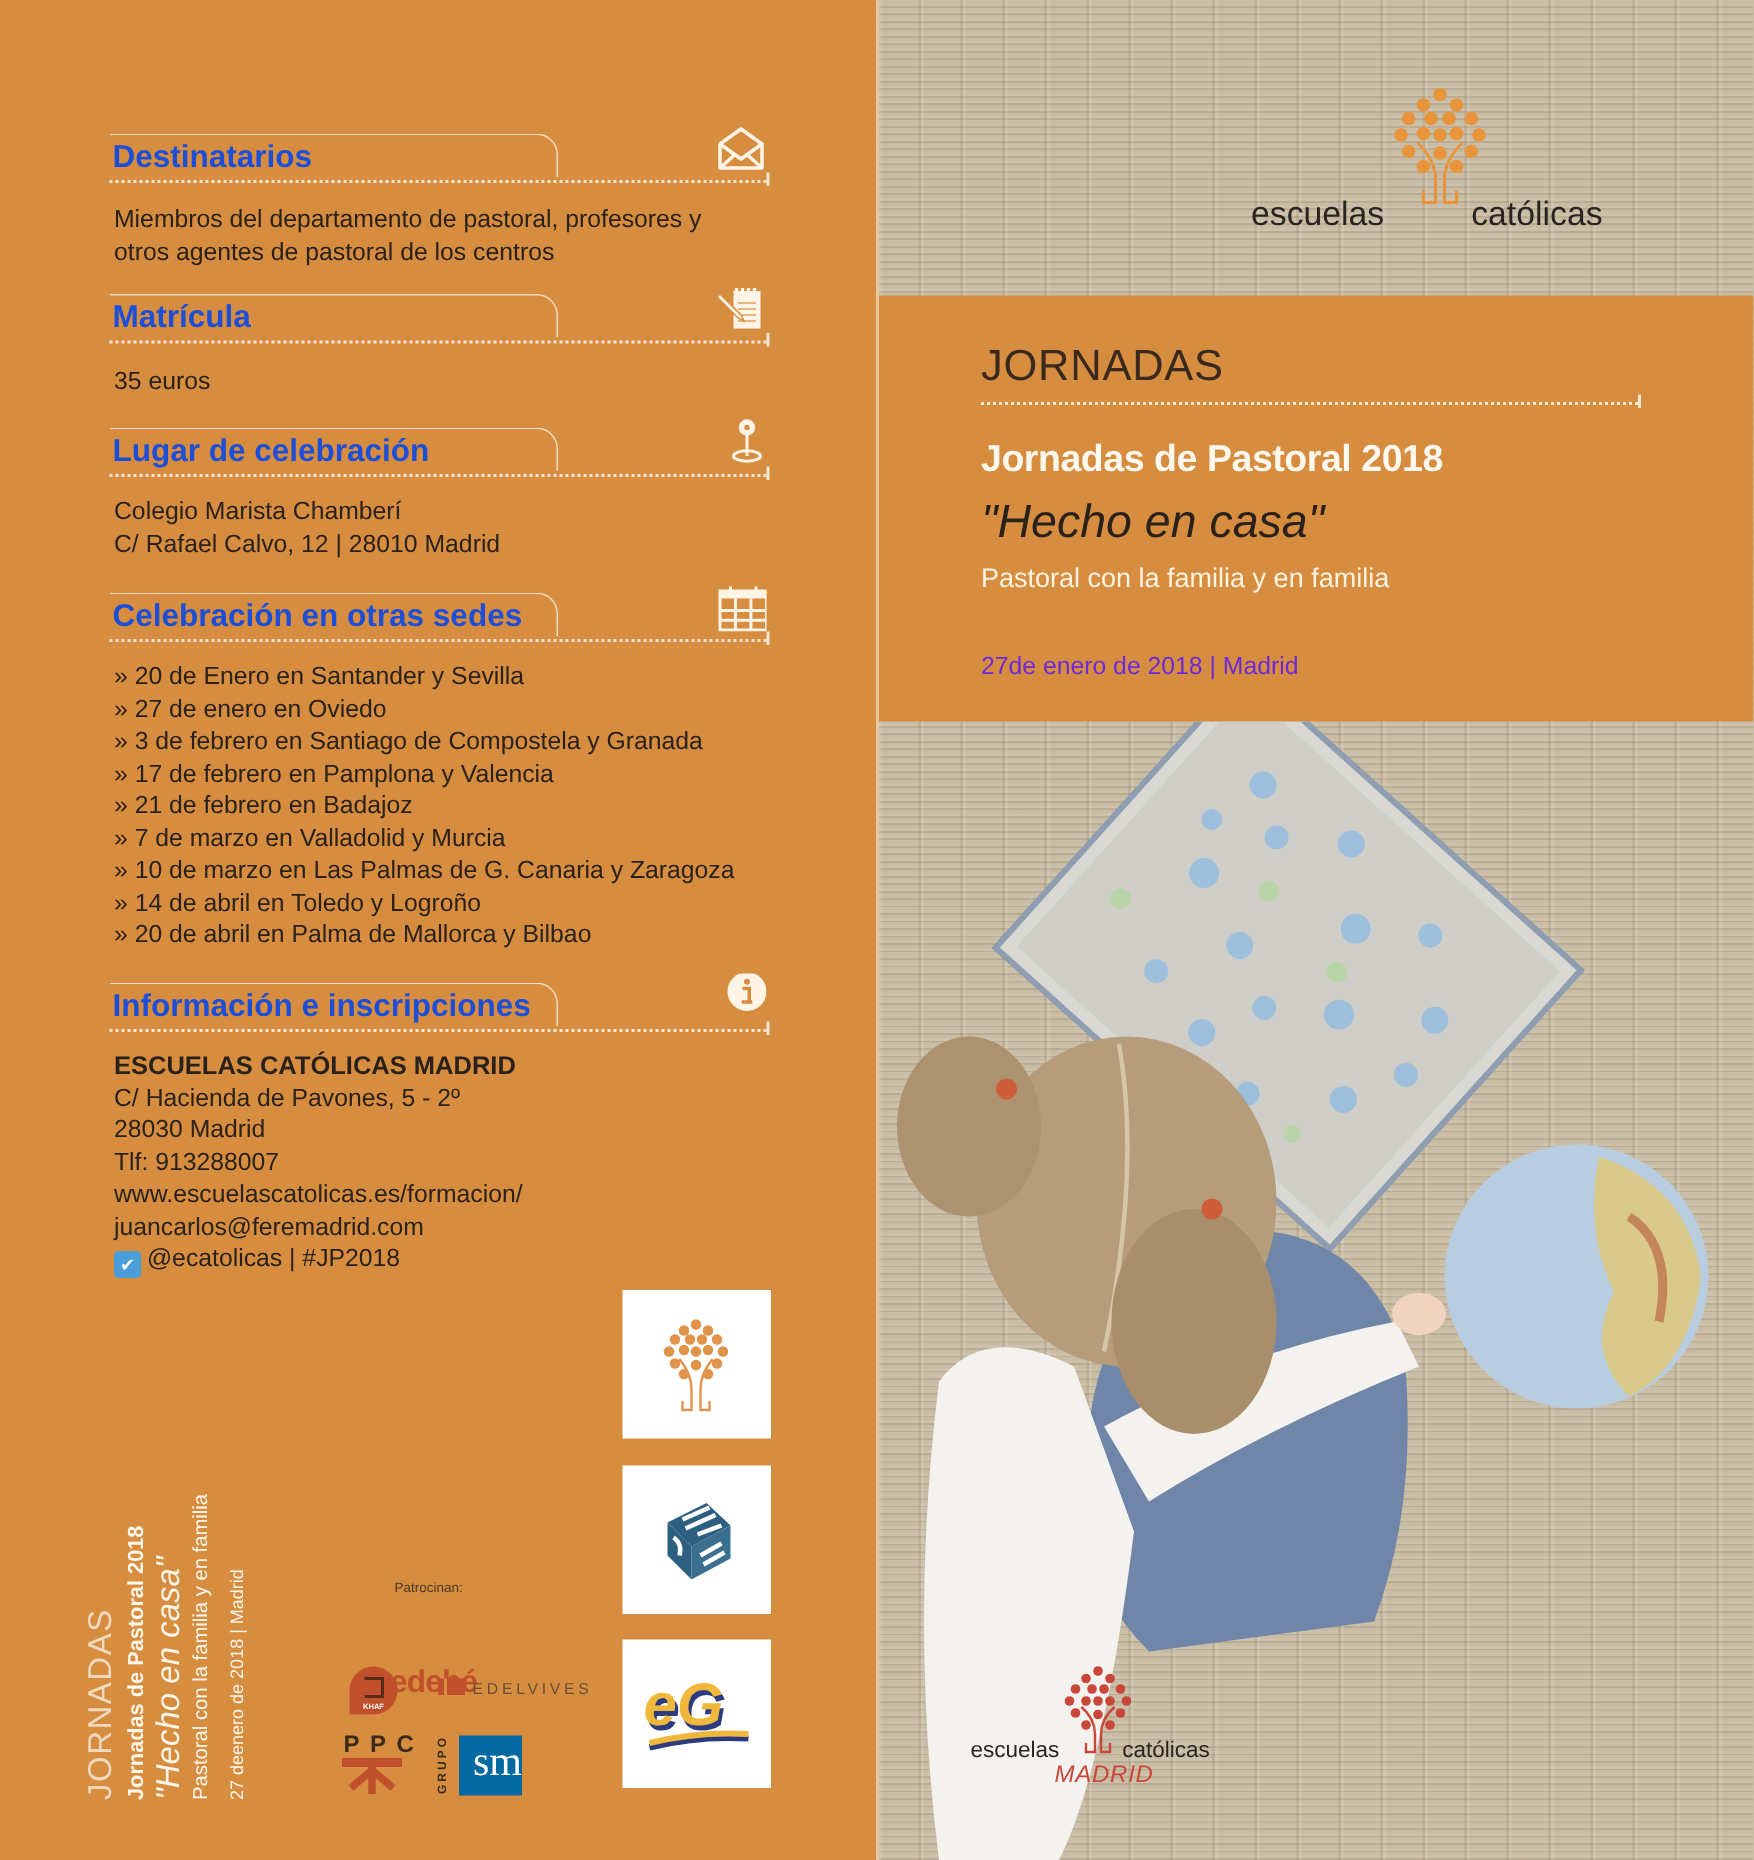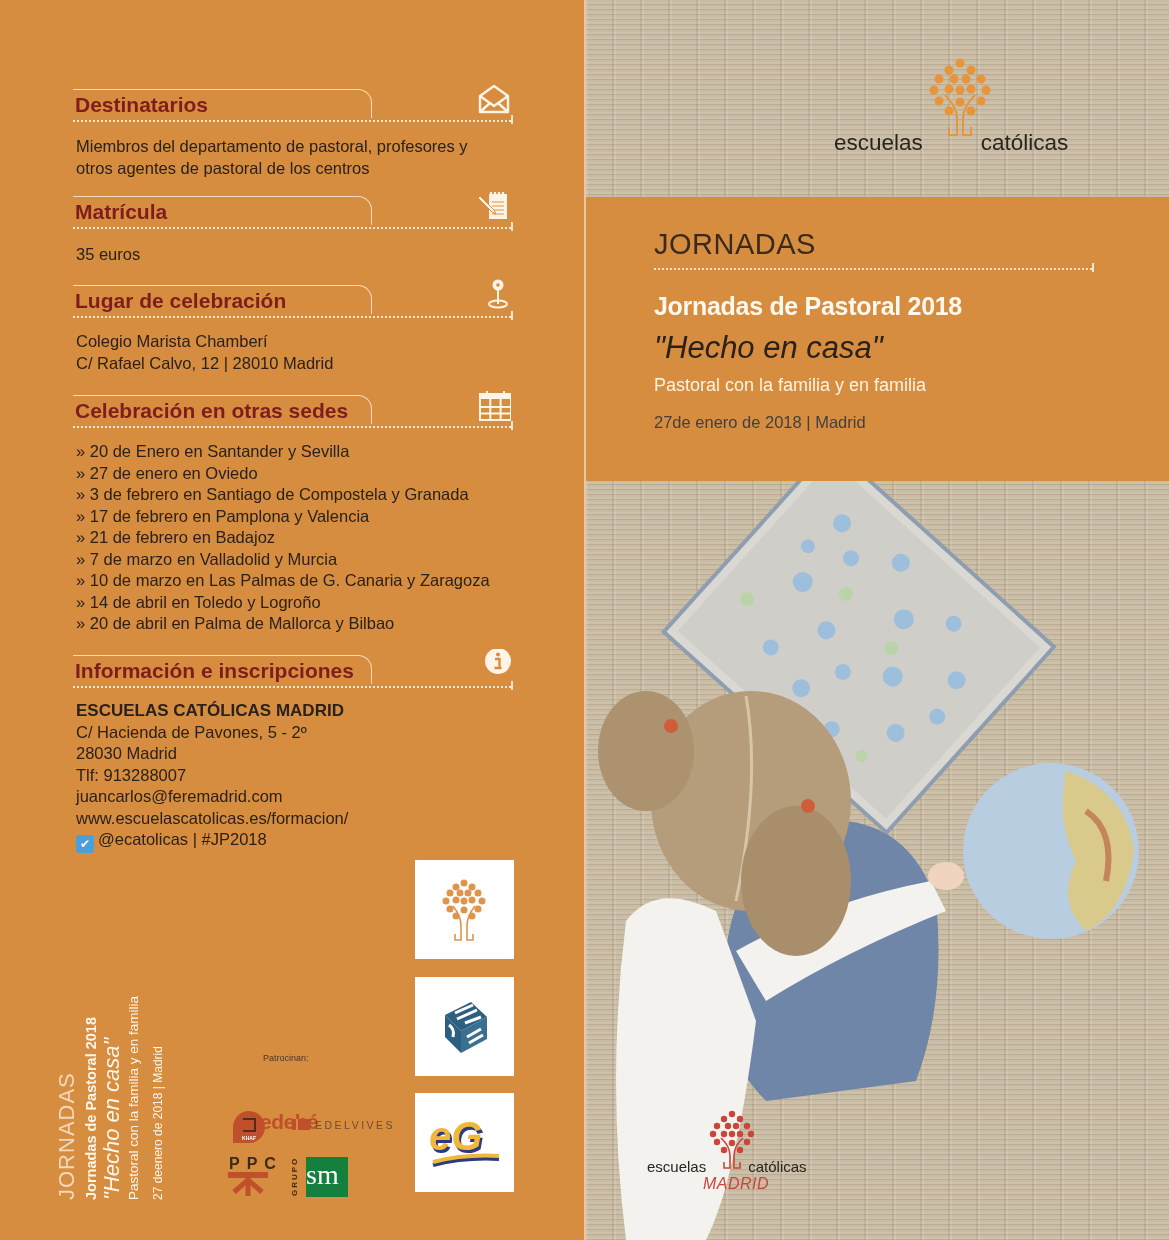--- a/index.html
+++ b/index.html
@@ -8,21 +8,21 @@
   .divider { position: absolute; left: 584px; top: 0; width: 2px; height: 1240px; background: #e9c7a0; }
   .right { position: absolute; left: 586px; top: 0; width: 583px; height: 1240px;
     background:
       repeating-linear-gradient(90deg, rgba(255,255,255,0.10) 0 2px, rgba(0,0,0,0) 2px 26px, rgba(90,70,40,0.10) 26px 28px),
       repeating-linear-gradient(0deg, rgba(120,100,70,0.18) 0 1px, rgba(255,255,255,0.08) 1px 3px, rgba(0,0,0,0) 3px 5px),
       #c9bca4; }
 
   
   .sec { position: absolute; left: 73px; width: 442px; }
   .sec-tab { position: absolute; left: 0; top: 0; width: 298px; height: 28px; border-top: 1.5px solid #f1dcc0; border-right: 1.5px solid #f1dcc0; border-top-right-radius: 14px; }
-  .sec-title { position: absolute; left: 2px; top: 4px; font-weight: bold; font-size: 21px; color: #7f1d1d; white-space: nowrap; }
+  .sec-title { position: absolute; left: 2px; top: 4px; font-weight: bold; font-size: 21px; color: #1d4ed8; white-space: nowrap; }
   .sec-dots { position: absolute; left: 0; top: 31px; width: 438px; border-top: 2px dotted #f6e7d2; }
   .sec-tick { position: absolute; left: 438px; top: 26px; width: 2px; height: 9px; background: #f6e7d2; }
   .sec-icon { position: absolute; left: 404px; top: -6px; width: 34px; height: 32px; }
 
   .body-text { position: absolute; left: 76px; font-size: 16.5px; line-height: 21.5px; color: #2a211a; }
   .body-text div { white-space: nowrap; }
   .strong { font-weight: bold; font-size: 17px; }
 
   
   .spine { position: absolute; left: 52px; top: 1200px; transform-origin: 0 0; transform: rotate(-90deg); color: #f6e7d2; white-space: nowrap; }
@@ -35,34 +35,34 @@
   .sponsors-label { position: absolute; left: 263px; top: 1053px; font-size: 9px; color: #4a3828; }
   .edebe { position: absolute; left: 260px; top: 1076px; font-size: 21px; font-weight: bold; color: #c0502b; letter-spacing: -0.5px; margin-top: 34px; }
   .khaf { position: absolute; left: 233px; top: 1111px; width: 32px; height: 32px; background: #c0502b; border-radius: 16px 16px 16px 0; }
   .khaf span { position: absolute; left: 0; right: 0; bottom: 2px; text-align: center; font-size: 5px; font-weight: bold; color: #fff; }
   .khaf i { position: absolute; left: 10px; top: 7px; width: 11px; height: 10px; border: 2.5px solid #5a2a18; border-left: none; }
   .edelvives { position: absolute; left: 296px; top: 1119px; font-size: 10.5px; letter-spacing: 2.5px; color: #6a4d34; }
   .edelvives b { display: inline-block; width: 12px; height: 11px; background: #c0502b; margin-right: 5px; vertical-align: -1px; border-left: 2px solid #d68d40; box-shadow: -4px 0 0 #c0502b; }
   .ppc { position: absolute; left: 229px; top: 1155px; font-size: 16px; font-weight: bold; letter-spacing: 7px; color: #3a2a1a; }
   .ppc-mark { position: absolute; left: 228px; top: 1172px; width: 40px; height: 24px; }
   .grupo { position: absolute; left: 290px; top: 1196px; transform-origin: 0 0; transform: rotate(-90deg); font-size: 8px; font-weight: bold; letter-spacing: 2px; color: #3a2a1a; }
-  .sm { position: absolute; left: 306px; top: 1157px; width: 42px; height: 40px; background: #15803d; color: #fff; font-family: "Liberation Serif", serif; font-size: 28px; line-height: 36px; text-align: left; }
+  .sm { position: absolute; left: 306px; top: 1157px; width: 42px; height: 40px; background: #0369a1; color: #fff; font-family: "Liberation Serif", serif; font-size: 28px; line-height: 36px; text-align: right; }
 
   .logo-box { position: absolute; left: 415px; width: 99px; height: 99px; background: #ffffff; }
 
   
   .brand-top { position: absolute; left: 834px; top: 130px; font-size: 22.5px; color: #2a2420; white-space: nowrap; }
   .band { position: absolute; left: 586px; top: 197px; width: 583px; height: 284px; background: #d68d40; }
   .jor { position: absolute; left: 654px; top: 228px; font-size: 29px; font-weight: 300; color: #3a2a1e; letter-spacing: 0.5px; }
   .band-dots { position: absolute; left: 654px; top: 268px; width: 438px; border-top: 2px dotted #f6e7d2; }
   .band-tick { position: absolute; left: 1092px; top: 263px; width: 2px; height: 9px; background: #f6e7d2; }
   .b-title { position: absolute; left: 654px; top: 292px; font-size: 25px; font-weight: bold; color: #fff8ee; letter-spacing: -0.3px; }
   .b-sub { position: absolute; left: 654px; top: 330px; font-size: 31px; font-style: italic; font-weight: 300; color: #2a211a; }
   .b-sub2 { position: absolute; left: 654px; top: 375px; font-size: 18px; color: #fff3e2; }
-  .b-date { position: absolute; left: 654px; top: 413px; font-size: 16.5px; color: #404040; }
+  .b-date { position: absolute; left: 654px; top: 435px; font-size: 16.5px; color: #6d28d9; }
 
   .photo { position: absolute; left: 586px; top: 481px; width: 583px; height: 759px; overflow: hidden; }
   .brand-bot { position: absolute; left: 647px; top: 1158px; font-size: 15px; color: #2a2420; white-space: nowrap; }
   .madrid { position: absolute; left: 703px; top: 1175px; font-size: 16px; font-style: italic; color: #c8473a; letter-spacing: 0.5px; }
 </style>
 </head>
 <body>
 
 <div class="left"></div>
 <div class="divider"></div>
@@ -149,22 +149,22 @@
     <circle cx="21" cy="12" r="13" fill="#fff4e6"></circle>
     <circle cx="21" cy="5.5" r="2" fill="#d68d40"></circle>
     <path d="M18 10 H22.5 V19 H24.5 M17.5 19 H24.5" stroke="#d68d40" stroke-width="2.4" fill="none"></path>
   </svg>
 </div>
 <div class="body-text" style="top:700px;">
   <div class="strong">ESCUELAS CATÓLICAS MADRID</div>
   <div>C/ Hacienda de Pavones, 5 - 2º</div>
   <div>28030 Madrid</div>
   <div>Tlf: 913288007</div>
+  <div>www.escuelascatolicas.es/formacion/</div>
   <div>juancarlos@feremadrid.com</div>
-  <div>www.escuelascatolicas.es/formacion/</div>
   <div>
     <span style="display:inline-block;width:18px;height:18px;background:#4a9fd8;border-radius:3px;vertical-align:-3px;margin-right:4px;color:#fff;font-size:12px;line-height:18px;text-align:center;">✔</span><span>@ecatolicas  |  #JP2018</span>
   </div>
 </div>
 
 <div class="spine">
   <div class="s1">JORNADAS</div>
   <div class="s2">Jornadas de Pastoral 2018</div>
   <div class="s3">"Hecho en casa"</div>
   <div class="s4">Pastoral con la familia y en familia</div>

